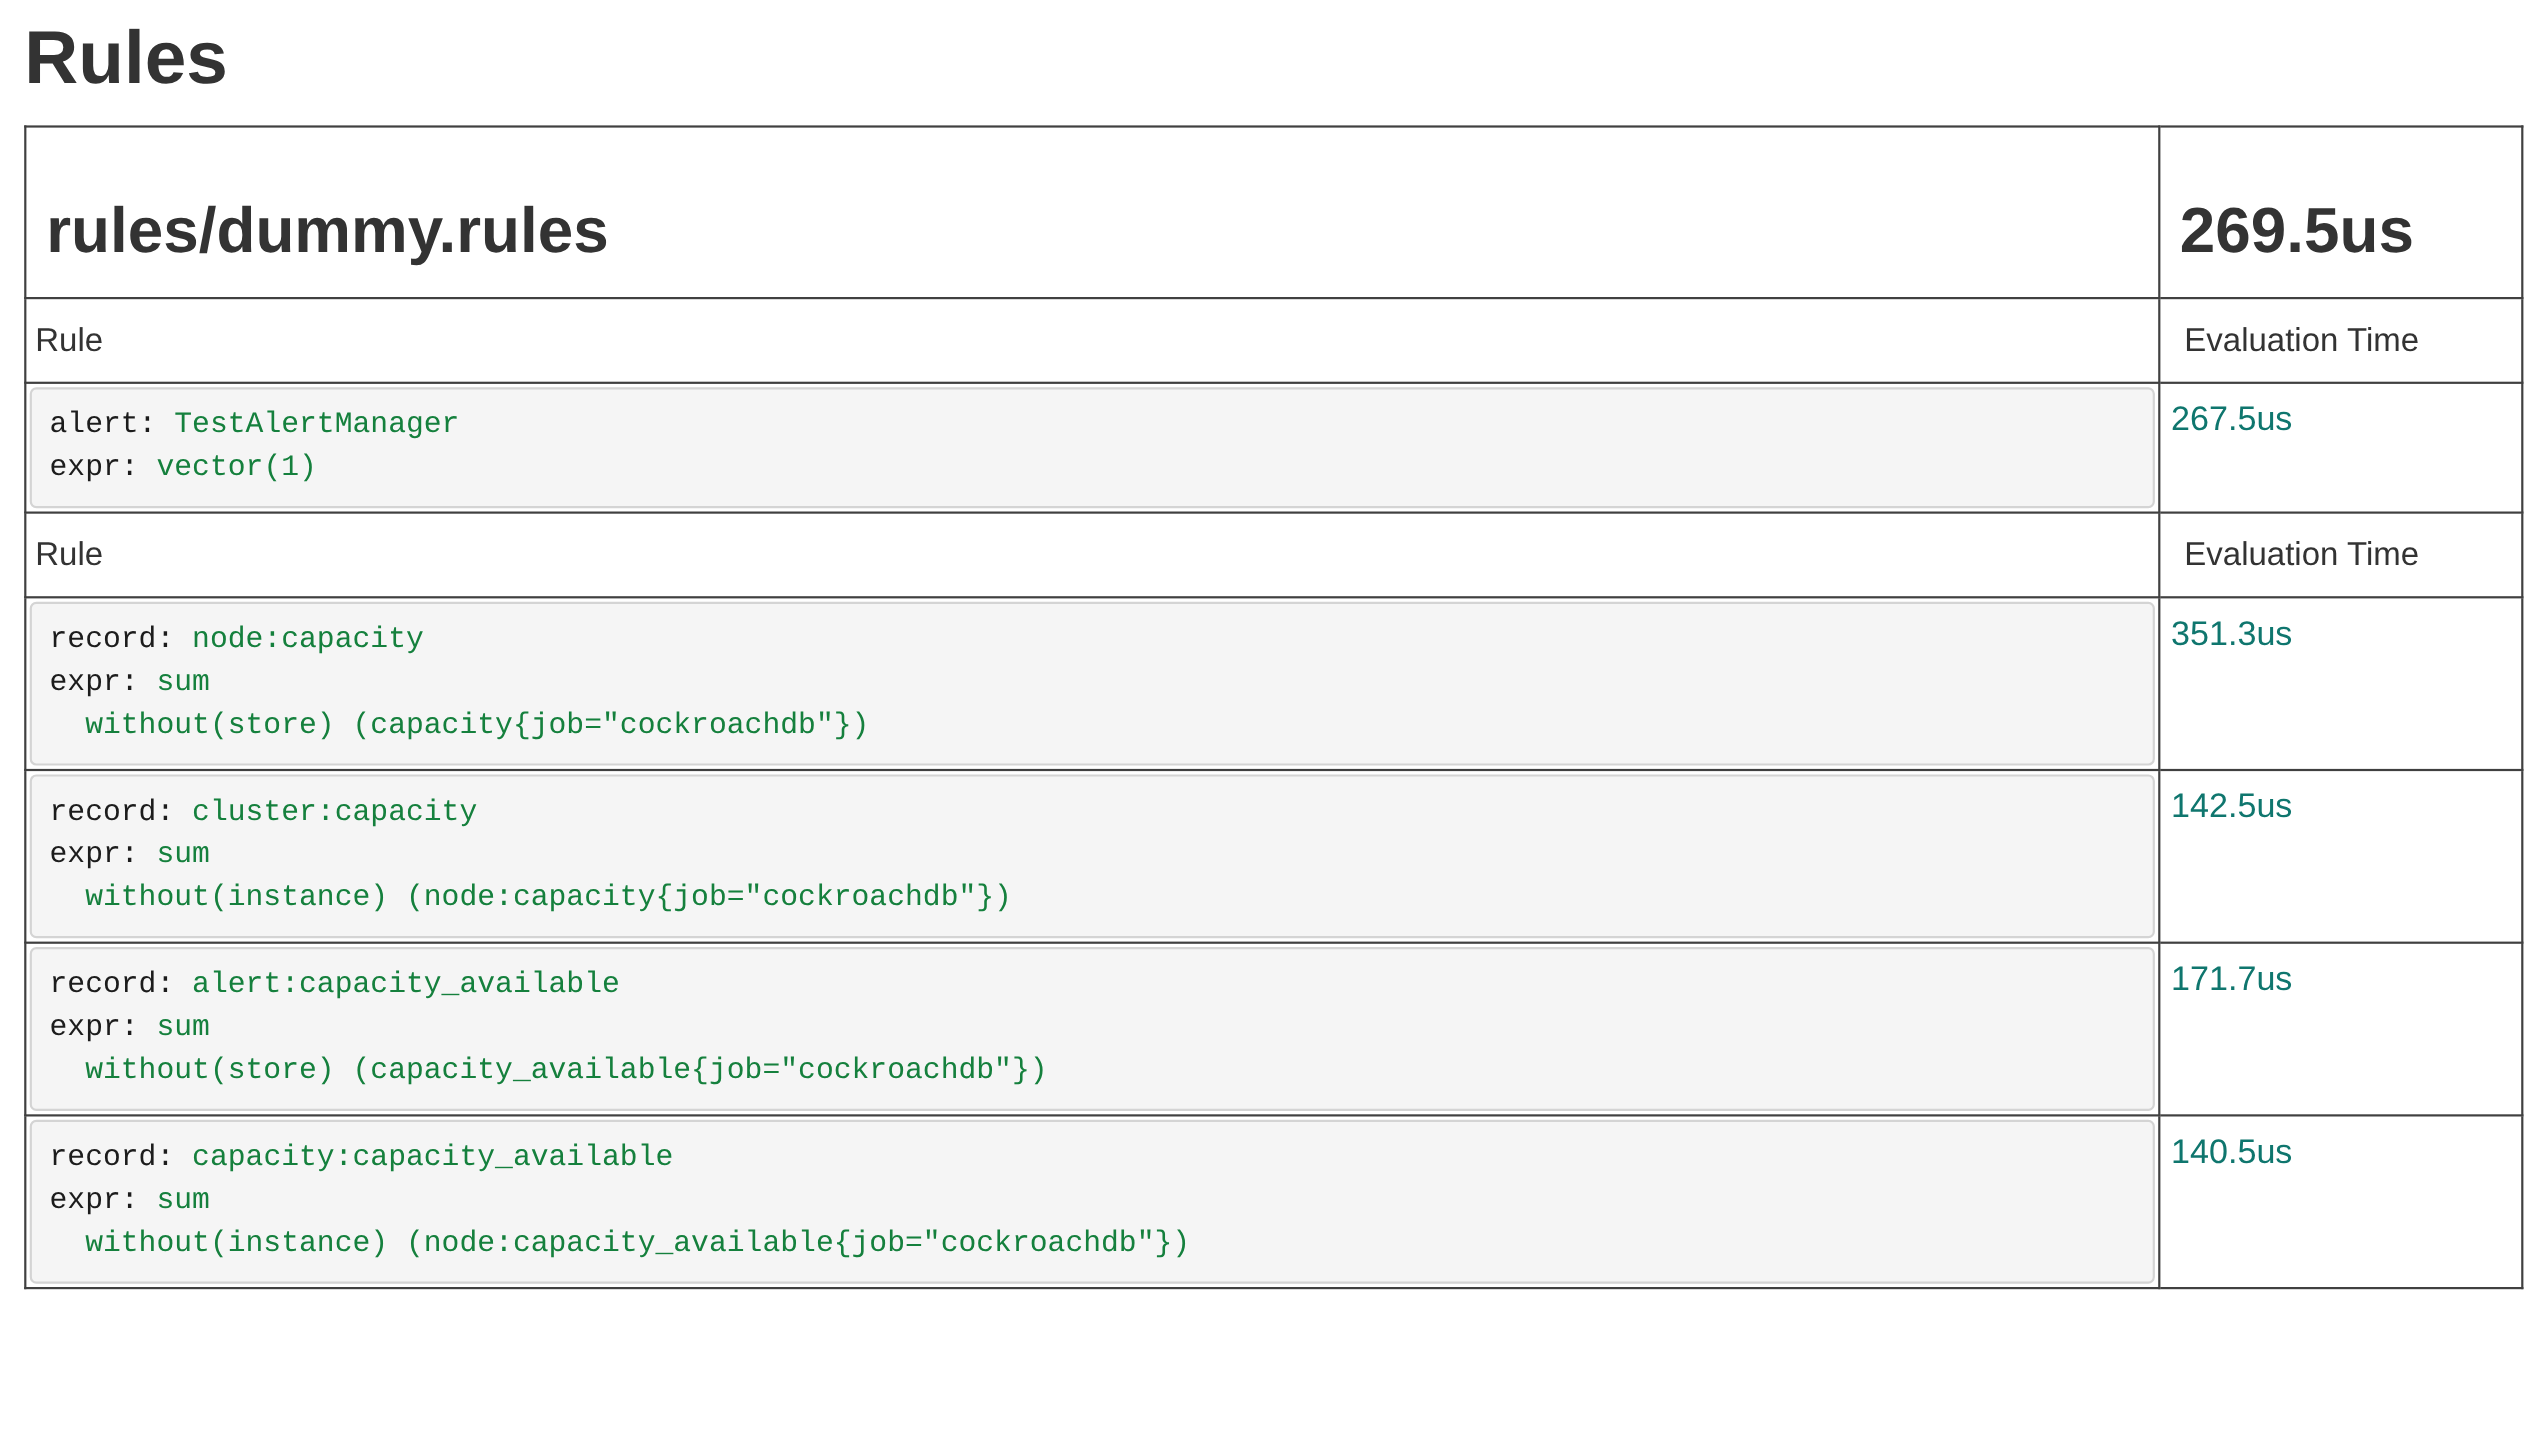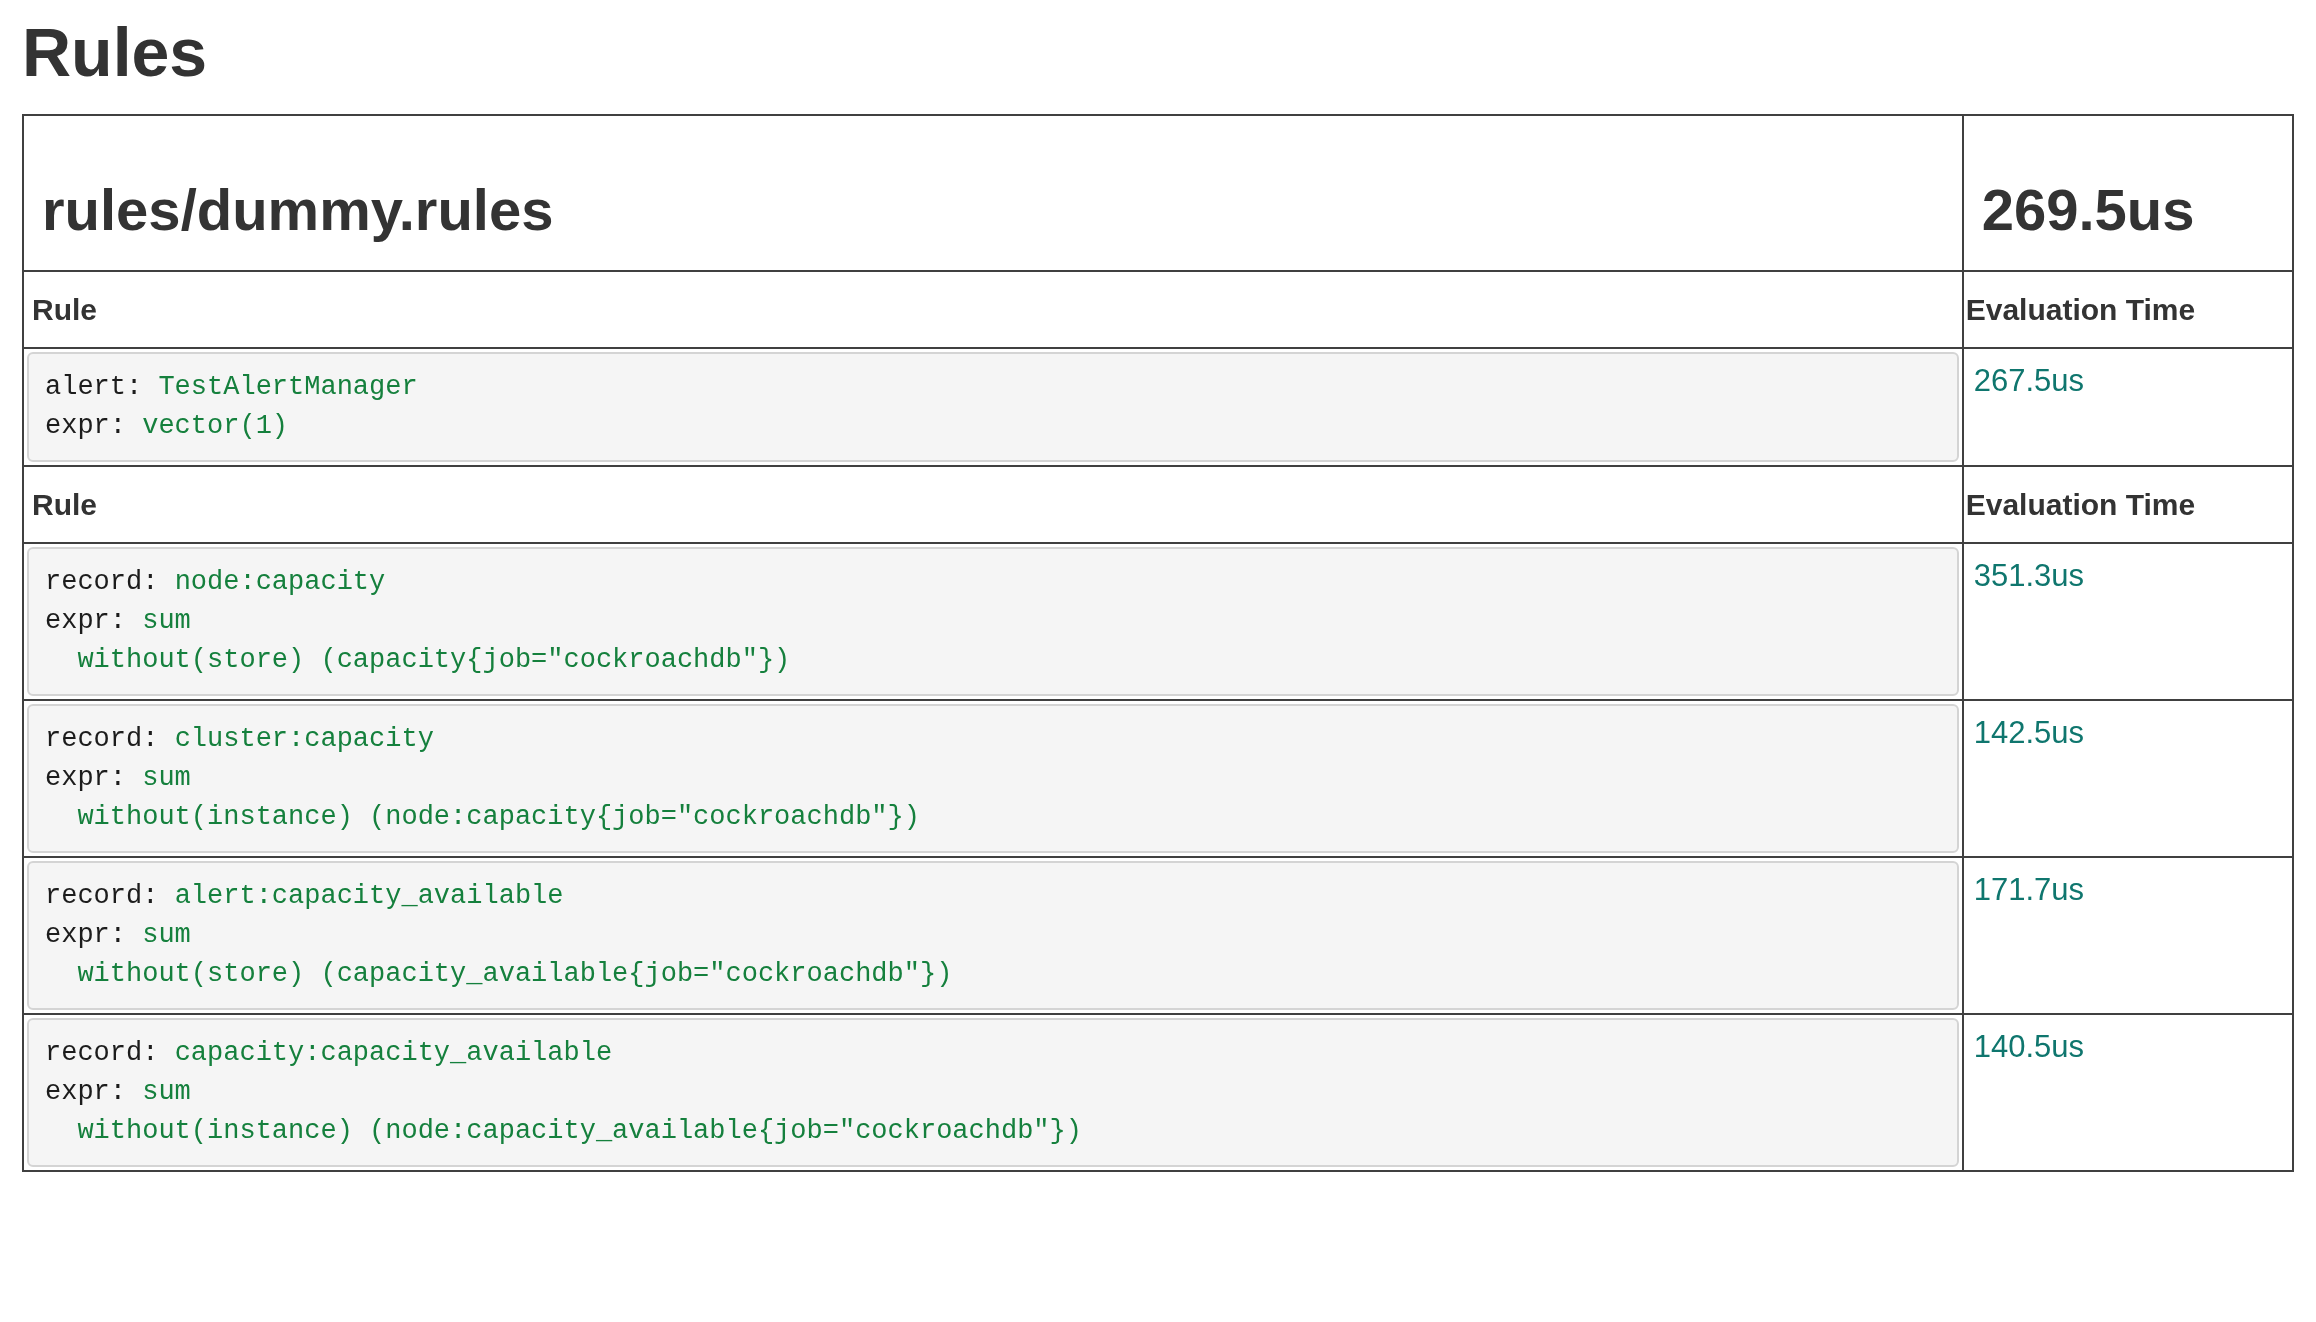--- a/index.html
+++ b/index.html
@@ -43,25 +43,25 @@
     margin: 0;
     font-size: 58px;
     line-height: 64px;
     font-weight: 600;
     color: #333333;
     white-space: nowrap;
   }
   .col-header {
     font-size: 30px;
     line-height: 43px;
-    font-weight: bold;
+    font-weight: normal;
     color: #333333;
   }
   .col-header.rule-col { padding: 16px 8px; }
-  .col-header.eval-col { padding: 16px 2px; }
+  .col-header.eval-col { padding: 16px 22px; }
   .rule-cell {
     padding: 3px;
   }
   .pre {
     margin: 0;
     padding: 14px 16px;
     background: #f5f5f5;
     border: 2px solid #d4d4d4;
     border-radius: 6px;
     font-family: "Liberation Mono", "DejaVu Sans Mono", monospace;

